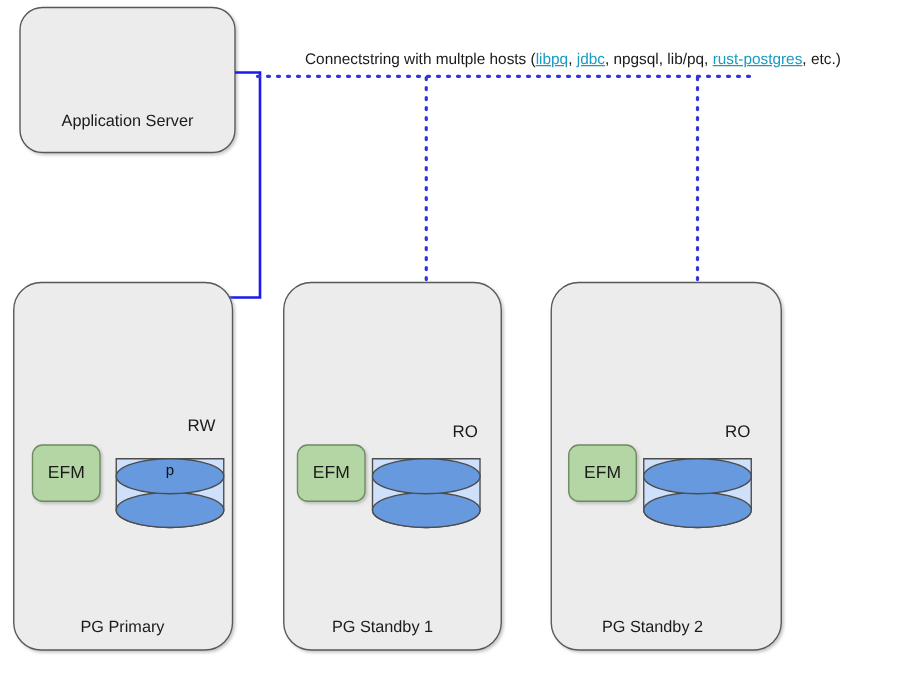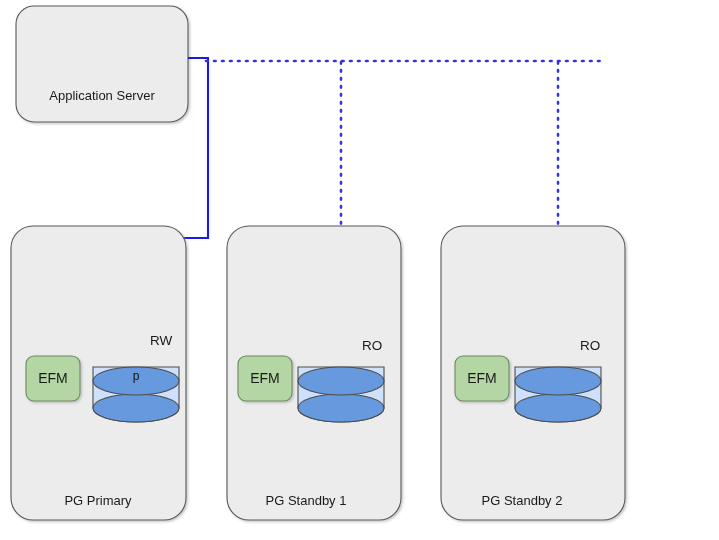--- a/index.html
+++ b/index.html
@@ -154,14 +154,17 @@
         <ellipse cx="558" cy="408" rx="43" ry="14" fill="#6699dd" stroke="#4c4c4c" stroke-width="1.1"></ellipse>
         <ellipse cx="558" cy="381" rx="43" ry="14" fill="#6699dd" stroke="#4c4c4c" stroke-width="1.1"></ellipse>
         <text class="db-inner-label" x="558" y="377"></text>
       </g>
 
       <text class="mode-label" x="580" y="346">RO</text>
       <text class="node-label" x="522" y="502">PG Standby 2</text>
     </g>
   </svg>
 
+  <div class="conn-text" style="left:244px; top:40px;">
+    <span>Connectstring with multple hosts (</span><span id="driver-list"><span class="lnk">libpq</span><span>, </span><span class="lnk">jdbc</span><span>, </span><span>npgsql</span><span>, </span><span>lib/pq</span><span>, </span><span class="lnk">rust-postgres</span></span><span>, etc.)</span>
+  </div>
 
 </div>
 
 </body></html>

